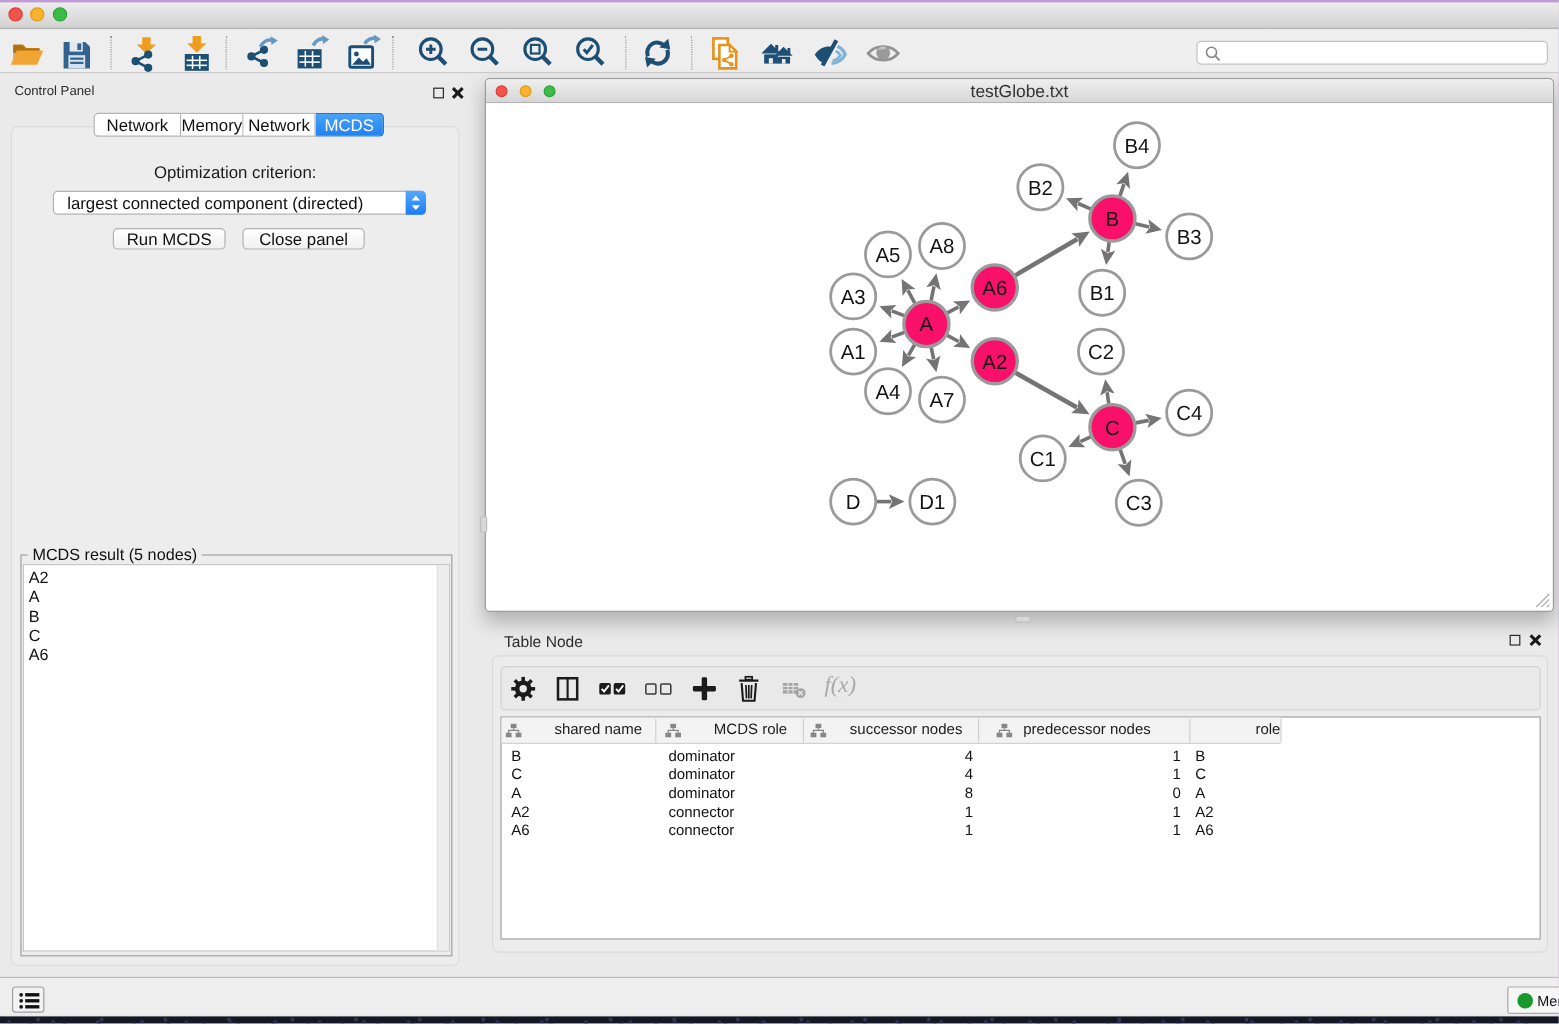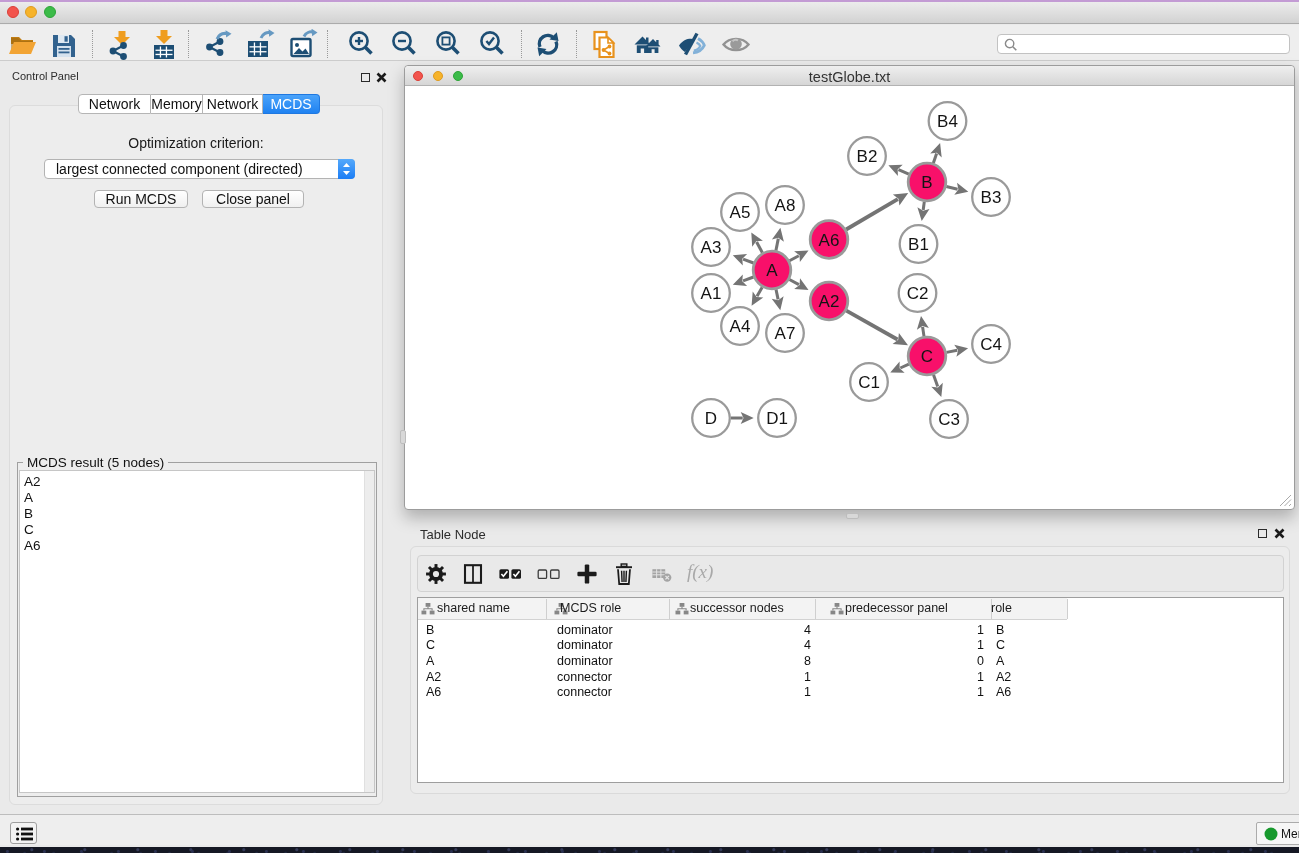--- a/index.html
+++ b/index.html
@@ -39,21 +39,21 @@
 #netwin{left:404px;top:65px;width:891px;height:445px;background:#fff;border:1px solid #9c9c9c;border-radius:4px;box-shadow:0 8px 16px rgba(0,0,0,0.25)}
 #nettb{left:0;top:0;width:100%;height:20px;background:linear-gradient(#efefef,#d6d6d6);border-bottom:1px solid #b2b2b2;border-radius:4px 4px 0 0}
 .ntl{width:10px;height:10px;border-radius:50%;top:5px}
 #nettitle{width:100%;text-align:center;top:2.5px;font-size:14.5px;color:#333}
 
 #tp-title{left:420px;top:527px;font-size:13px;color:#2c2c2c}
 #tp-box{left:410px;top:546px;width:880px;height:248px;background:#ececec;border:1px solid #dadada;border-radius:6px}
 #tp-toolbox{left:417px;top:555px;width:867px;height:37px;background:#e9e9e9;border:1px solid #d2d2d2;border-radius:4px}
 #nodetable{left:417px;top:597px;width:867px;height:186px;background:#fff;border:1px solid #9e9e9e}
 #thead-bg{left:418px;top:598px;width:649px;height:22px;background:#f3f3f3;border-bottom:1px solid #d2d2d2}
-.thtext{top:601px;font-size:12.5px;color:#1c1c1c;text-align:left}
+.thtext{top:601px;font-size:12.5px;color:#1c1c1c;text-align:right}
 .hsep{top:599px;height:20px;width:0;border-left:1px solid #cfcfcf}
 .td{font-size:12.5px;color:#111}
 .tabrow2{left:672px;top:790px;height:20px}
 
 .wc-sq{width:9px;height:9px;border:1.5px solid #2a2a2a;background:transparent}
 
 #listbtn{left:10px;top:822px;width:27px;height:22px;background:#f3f3f3;border:1px solid #9e9e9e;border-radius:3px}
 #membtn{left:1256px;top:822px;width:75px;height:23px;background:#f6f6f6;border:1px solid #ababab;border-radius:2px;font-size:12px;color:#111}
 </style></head><body>
 <div class="abs" id="desk-top"></div>
@@ -381,21 +381,21 @@
     </svg>
     <svg class="abs" style="left:830px;top:603px" width="14" height="12" viewBox="0 0 14 12">
       <rect x="4.6" y="0" width="4.8" height="3.8" fill="#878787"></rect>
       <rect x="0.5" y="7.6" width="4.8" height="3.8" fill="#878787"></rect>
       <rect x="8.7" y="7.6" width="4.8" height="3.8" fill="#878787"></rect>
       <path d="M7 3.8 L7 5.7 M2.9 7.6 L2.9 5.7 L11.1 5.7 L11.1 7.6" fill="none" stroke="#878787" stroke-width="1.1"></path>
     </svg>
     <div class="abs thtext" style="left:437px;width:98px">shared name</div>
     <div class="abs thtext" style="left:560px;width:96px">MCDS role</div>
     <div class="abs thtext" style="left:690px;width:112px">successor nodes</div>
-    <div class="abs thtext" style="left:845px;width:114px">predecessor panel</div>
+    <div class="abs thtext" style="left:845px;width:114px">predecessor nodes</div>
     <div class="abs thtext" style="left:991px;width:76px">role</div>
     <div class="abs td" style="left:426px;top:622.5px">B</div>
     <div class="abs td" style="left:557px;top:622.5px">dominator</div>
     <div class="abs td" style="left:741px;top:622.5px;width:70px;text-align:right">4</div>
     <div class="abs td" style="left:914px;top:622.5px;width:70px;text-align:right">1</div>
     <div class="abs td" style="left:996px;top:622.5px">B</div>
     <div class="abs td" style="left:426px;top:638.2px">C</div>
     <div class="abs td" style="left:557px;top:638.2px">dominator</div>
     <div class="abs td" style="left:741px;top:638.2px;width:70px;text-align:right">4</div>
     <div class="abs td" style="left:914px;top:638.2px;width:70px;text-align:right">1</div>

